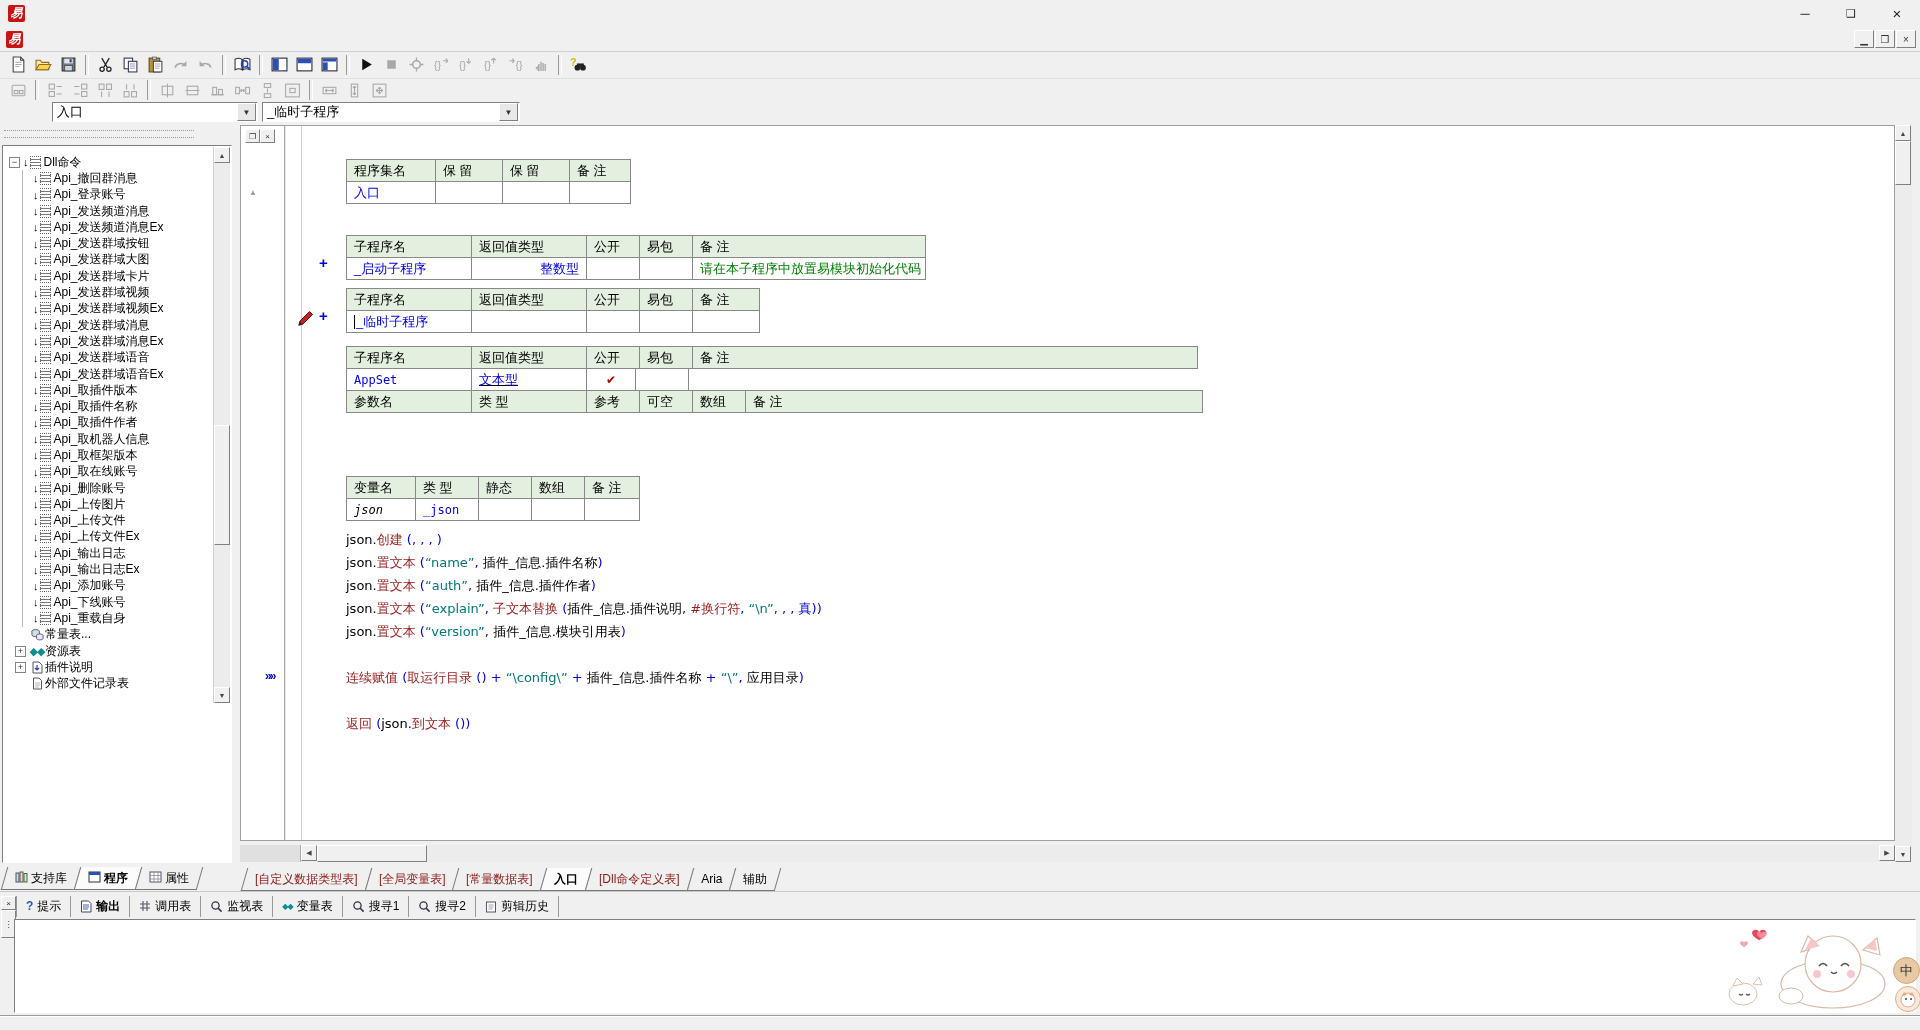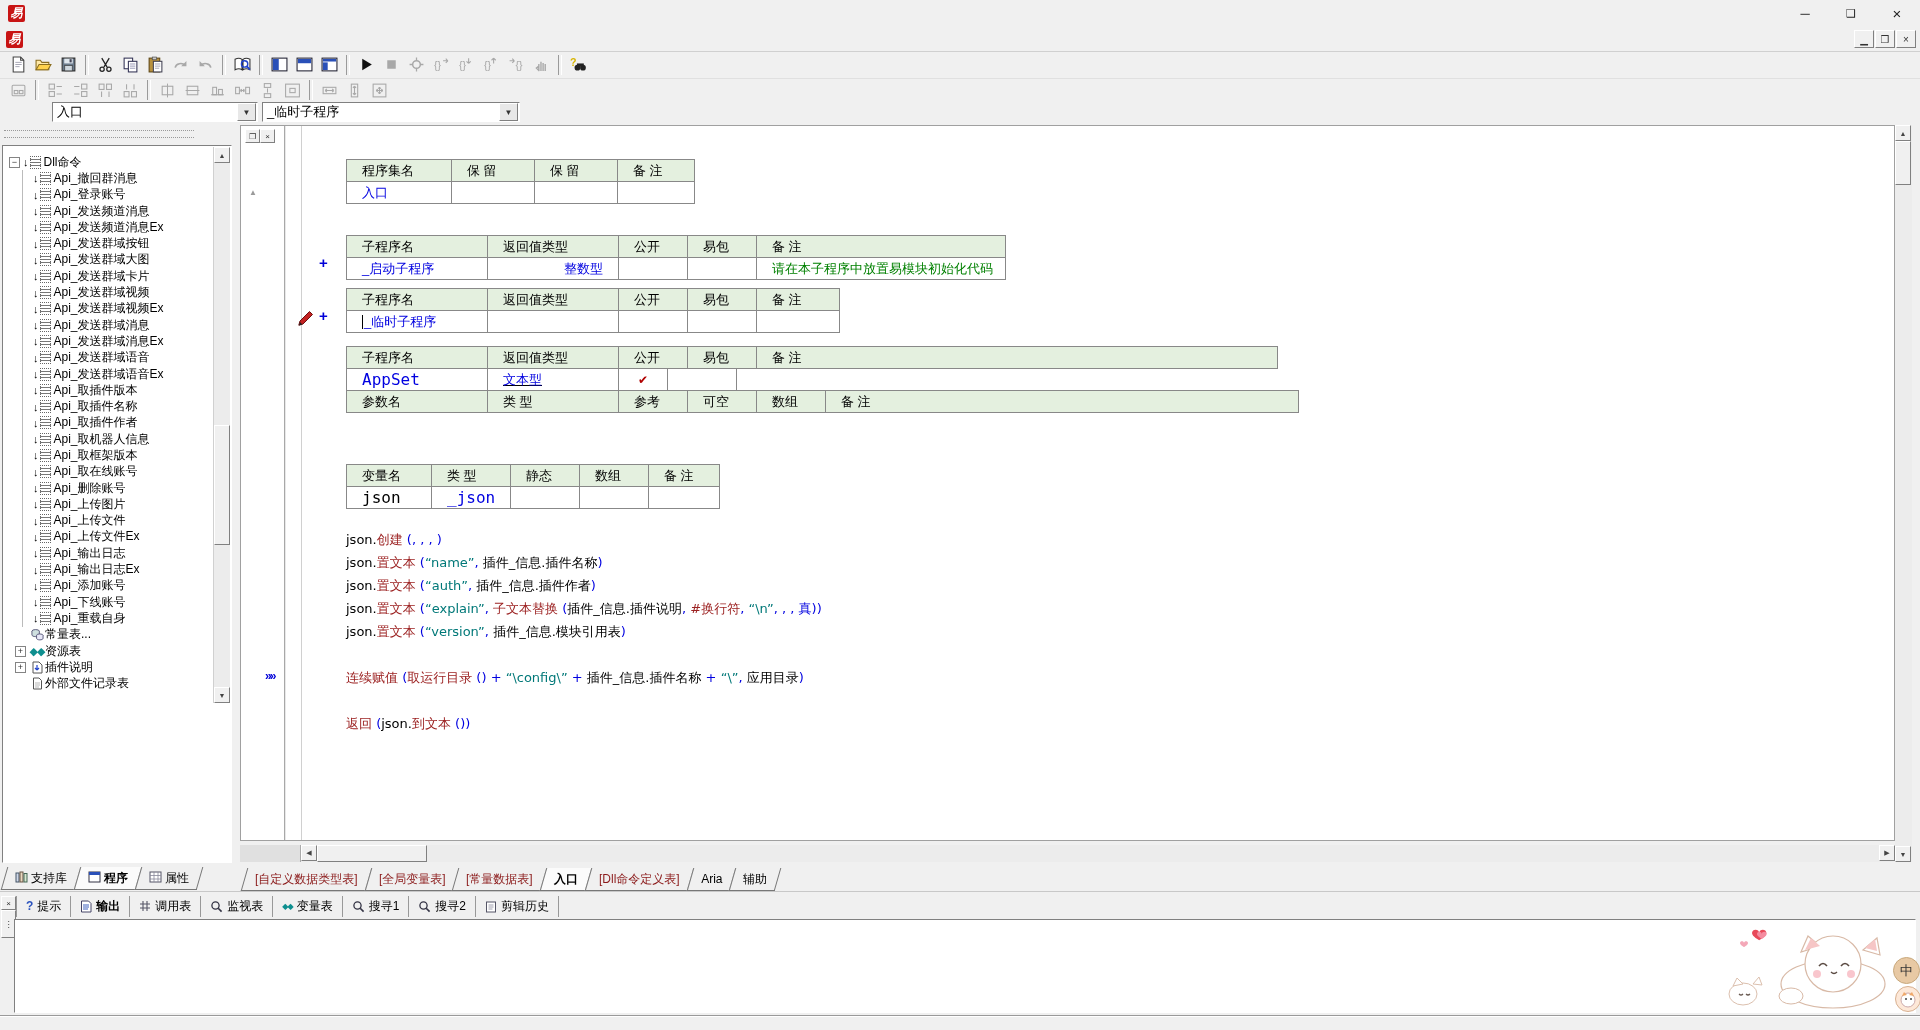--- a/index.html
+++ b/index.html
@@ -47,24 +47,24 @@
   .ptab{transform:skewX(-16deg);border:1px solid #777;border-top:none;background:#f0f0f0;margin-right:-1px;padding:2px 10px;height:18px;display:flex;align-items:center;}
   .ptab>span{transform:skewX(16deg);display:flex;align-items:center;gap:3px;white-space:nowrap;font-size:12px;}
   .ptab.active{font-weight:bold;background:#fbfbfb;}
   
   #editor{left:240px;top:123px;width:1672px;height:768px;}
   .edit-surface{position:absolute;left:0;top:2px;width:1655px;height:716px;background:#fff;border:1px solid #a0a0a0;box-sizing:border-box;overflow:hidden;}
   .gutter-line{position:absolute;top:0;height:100%;width:1px;background:#c8c8c8;}
   .etable{position:absolute;border-top:1px solid #888;border-left:1px solid #888;background:#fff;}
   .erow{display:flex;}
   .ecell{height:21px;border-right:1px solid #888;border-bottom:1px solid #888;box-sizing:content-box;
-        display:flex;align-items:center;padding:0 15px;font-size:13px;white-space:nowrap;overflow:hidden;}
+        display:flex;align-items:center;padding:0 7px;font-size:13px;white-space:nowrap;overflow:hidden;}
   .erow.hdr .ecell{background:#e4f0df;}
   .t-blue{color:#0000e0;}.t-green{color:#008000;}.t-check{color:#b00000;font-size:12px;}
-  .mono{font-family:"DejaVu Sans Mono",monospace;font-size:16px;}
+  .mono{font-family:"DejaVu Sans Mono",monospace;font-size:12px;}
   .cell-center{justify-content:center;padding:0;}
   .caret{display:inline-block;width:1px;height:14px;background:#000;margin-right:1px;}
   .code-line{position:absolute;left:105px;height:23px;display:flex;align-items:center;font-size:13px;white-space:pre;
              font-family:"DejaVu Sans","Liberation Sans",sans-serif;}
   .c-p{color:#000;}.c-k{color:#9c2222;}.c-b{color:#0000e0;}.c-s{color:#007878;}.c-n{color:#0000e0;}
   .mark-plus{position:absolute;color:#0000d8;font-size:15px;font-weight:bold;}
   .mark-cont{position:absolute;color:#0000d8;font-size:12px;font-weight:bold;letter-spacing:-2px;}
   .vscroll{position:absolute;left:1655px;top:2px;width:17px;height:737px;background:#ececec;}
   .hscroll{position:absolute;left:0px;top:722px;width:1655px;height:17px;background:#ececec;display:flex;}
   .editor-tabs{position:absolute;left:4px;top:745px;height:22px;display:flex;}
@@ -746,40 +746,40 @@
               <span>可空</span>
             </div>
             <div class="ecell" style="width: 38px;">
               <span>数组</span>
             </div>
             <div class="ecell" style="width: 442px;">
               <span>备 注</span>
             </div>
           </div>
         </div>
-        <div class="etable" style="left: 105px; top: 338px;">
+        <div class="etable" style="left: 105px; top: 350px;">
           <div class="erow hdr">
             <div class="ecell" style="width: 54px;">
               <span>变量名</span>
             </div>
             <div class="ecell" style="width: 48px;">
               <span>类 型</span>
             </div>
             <div class="ecell" style="width: 38px;">
               <span>静态</span>
             </div>
             <div class="ecell" style="width: 38px;">
               <span>数组</span>
             </div>
             <div class="ecell" style="width: 40px;">
               <span>备 注</span>
             </div>
           </div>
           <div class="erow ">
-            <div class="ecell" style="width: 54px;">
+            <div class="ecell" style="width: 54px; font-style: italic;">
               <span class="mono">json</span>
             </div>
             <div class="ecell" style="width: 48px;">
               <span class="t-blue mono">_json</span>
             </div>
             <div class="ecell" style="width: 38px;">
               <span></span>
             </div>
             <div class="ecell" style="width: 38px;">
               <span></span>

